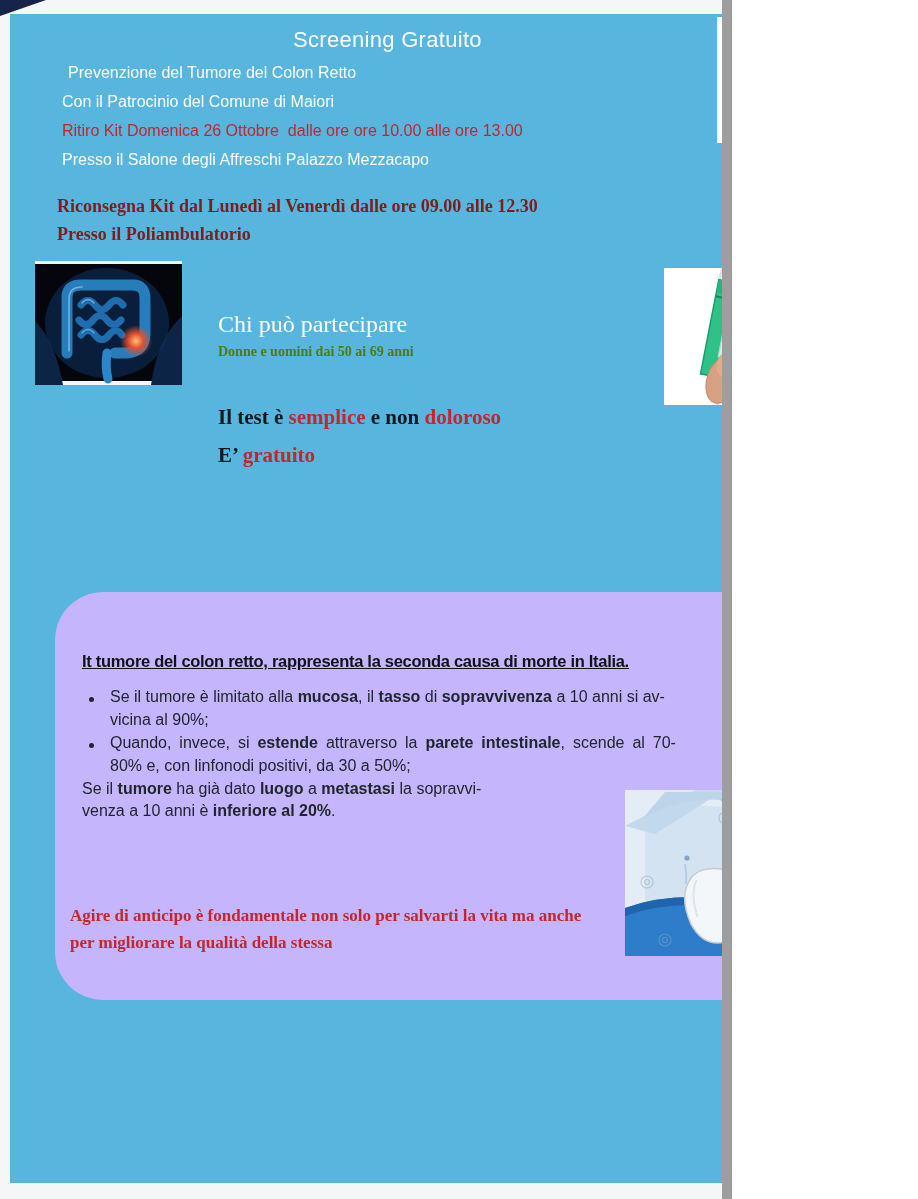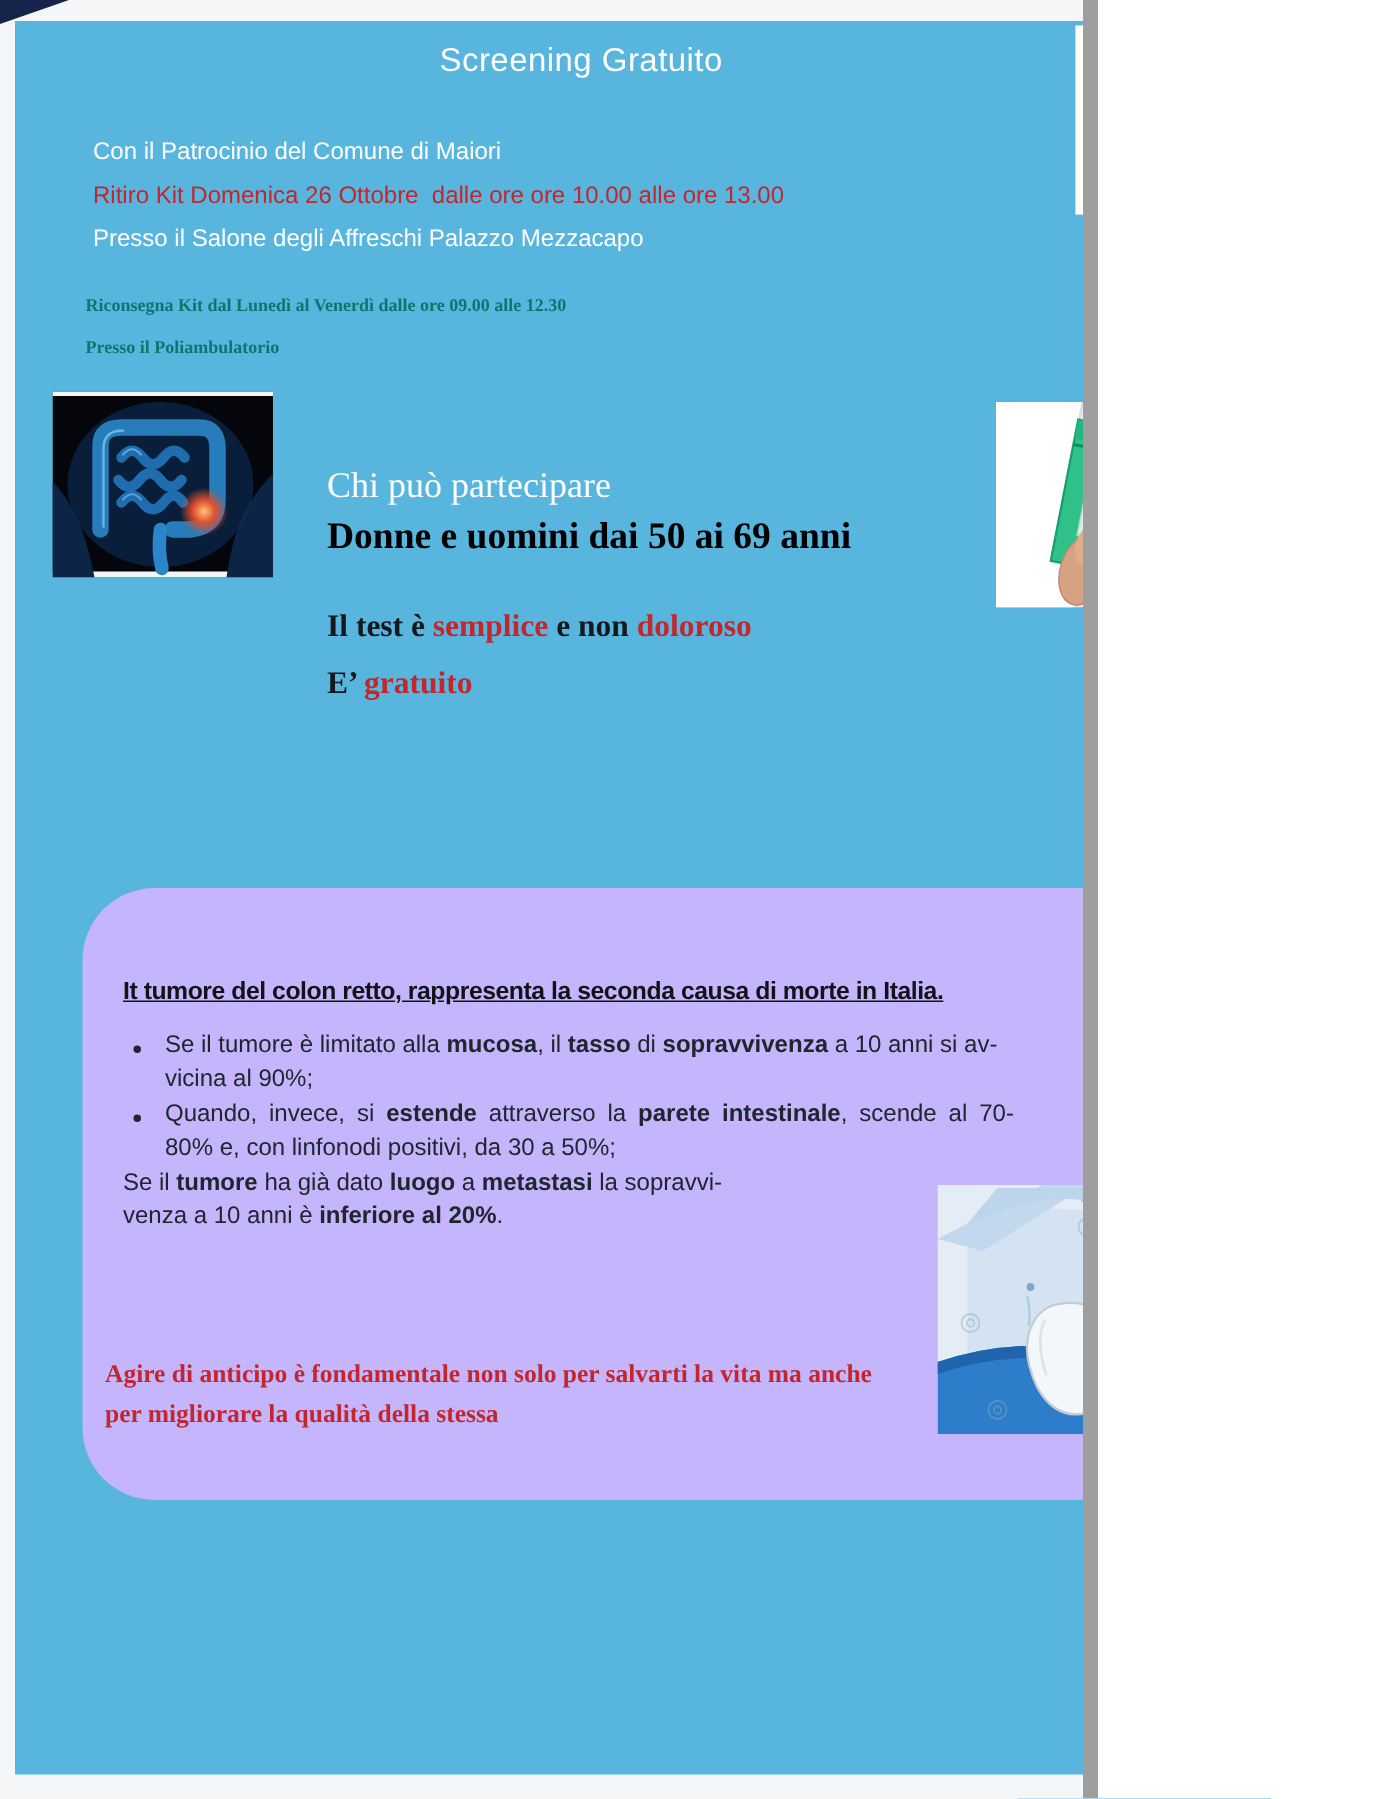--- a/index.html
+++ b/index.html
@@ -10,25 +10,25 @@
          border-top:16px solid #16244c;border-right:46px solid transparent;}
   .edge-bar{position:absolute;right:0;top:0;width:10px;height:1199px;background:#9e9e9e;}
 
   .abs{position:absolute;white-space:pre;}
   .title{left:293px;top:27px;font-size:22px;color:#ffffff;letter-spacing:.3px;}
   .hl{font-size:16px;color:#ffffff;}
   .hl.red{color:#c1272d;}
   .h1{left:68px;top:64px;} .h2{left:62px;top:93px;} .h3{left:62px;top:122px;} .h4{left:62px;top:151px;}
 
   .serif{font-family:"Liberation Serif",serif;}
-  .kitret{font-size:12px;font-weight:bold;color:#0f766e;}
+  .kitret{font-size:18px;font-weight:bold;color:#7f1d1d;}
   .k1{left:57px;top:196px;} .k2{left:57px;top:224px;text-align:center;}
 
   .chi{left:218px;top:311px;font-size:24px;color:#ffffff;}
-  .donne{left:218px;top:344px;font-size:25px;font-weight:bold;color:#000000;}
+  .donne{left:218px;top:344px;font-size:14px;font-weight:bold;color:#4d7c0f;}
   .testline{left:218px;top:405px;font-size:21px;font-weight:bold;color:#15181c;}
   .gratline{left:218px;top:443px;font-size:21px;font-weight:bold;color:#15181c;}
   .red-seg{color:#c1272d;}
 
   .crest{position:absolute;left:717px;top:17px;width:90px;height:126px;background:#fff;}
   .img-colon{position:absolute;left:35px;top:261px;width:147px;height:124px;}
   .img-kit{position:absolute;left:664px;top:268px;width:144px;height:137px;}
 
   .infobox{position:absolute;left:55px;top:592px;width:790px;height:408px;background:#c4b5fd;border-radius:48px;}
   .bx{position:absolute;white-space:pre;font-size:16px;color:#20262e;}
@@ -40,20 +40,21 @@
   .img-ostomy{position:absolute;left:570px;top:198px;width:170px;height:166px;}
 </style>
 </head>
 <body>
 
 <div class="stage">
   <div class="page"></div>
   <div class="corner-fold"></div>
 
   <div class="abs title">Screening Gratuito</div>
+  <div class="abs hl h1">Prevenzione del Tumore del Colon Retto</div>
   <div class="abs hl h2">Con il Patrocinio del Comune di Maiori</div>
   <div class="abs hl red h3">Ritiro Kit Domenica 26 Ottobre  dalle ore ore 10.00 alle ore 13.00</div>
   <div class="abs hl h4">Presso il Salone degli Affreschi Palazzo Mezzacapo</div>
 
   <div class="abs serif kitret k1">Riconsegna Kit dal Lunedì al Venerdì dalle ore 09.00 alle 12.30</div>
   <div class="abs serif kitret k2">Presso il Poliambulatorio</div>
 
   <div class="crest">
     <svg width="90" height="126" viewBox="0 0 90 126">
       <rect x="0" y="0" width="90" height="126" fill="#ffffff"></rect>

